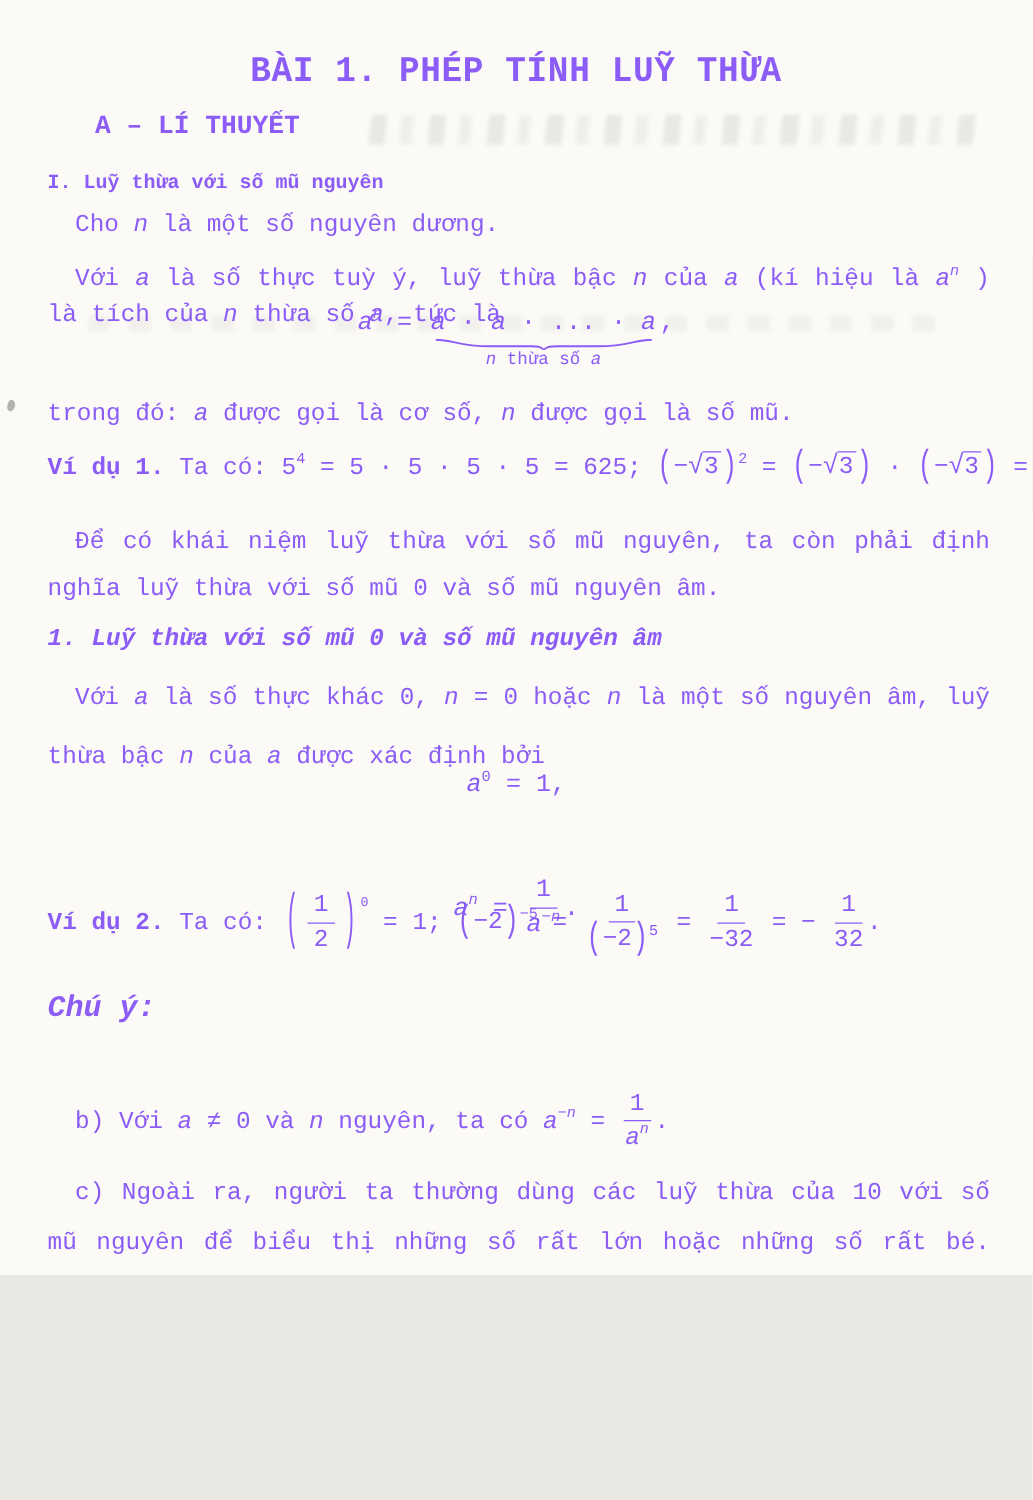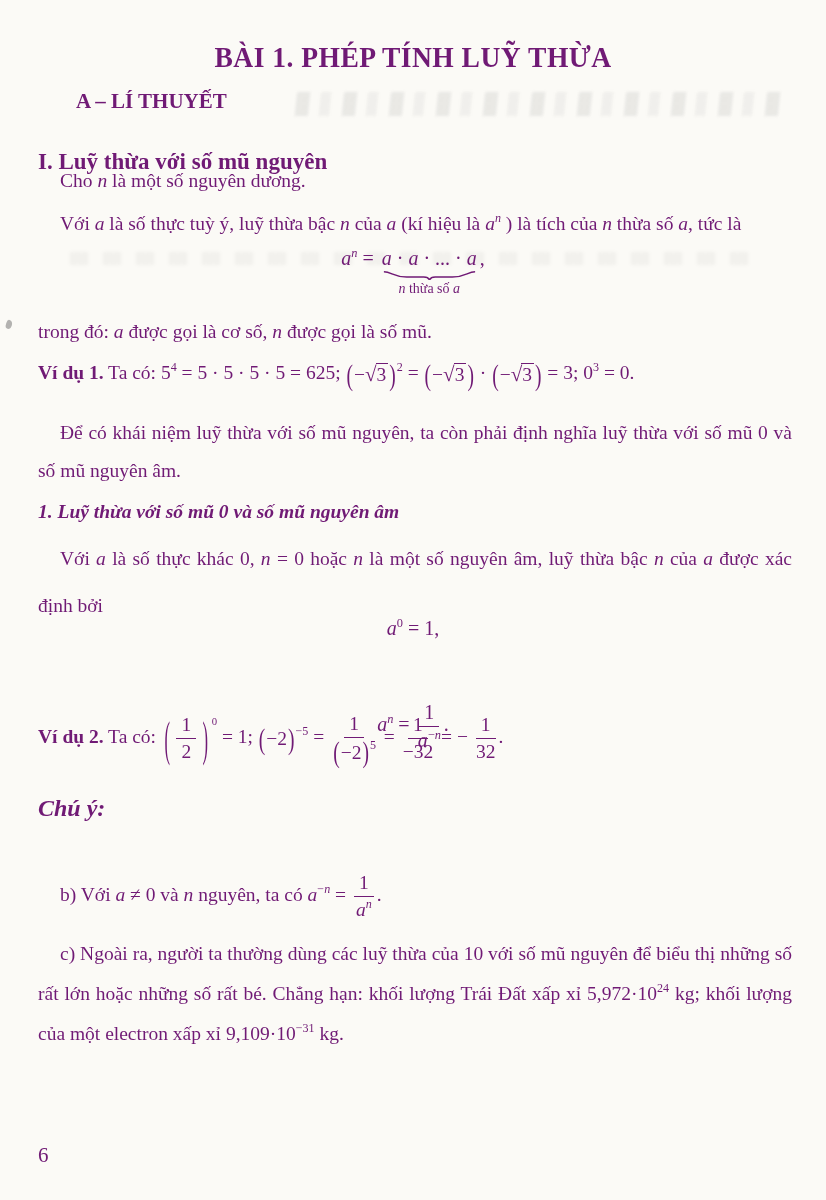--- a/index.html
+++ b/index.html
@@ -1,32 +1,32 @@
 <!DOCTYPE html>
 <html lang="vi"><head>
 <meta charset="utf-8">
 <style>
   html,body{margin:0;padding:0;background:#e9e7e2;}
   .page{
-    position:relative;width:826px;height:1200px;margin:0 auto;
-    background:#fbfaf6;color:#701a75;overflow:hidden;
-    font-family:Liberation Serif, serif;
+    position:relative;width:826px;height:1020px;margin:0 auto;
+    background:#fbfaf6;color:#8b5cf6;overflow:hidden;
+    font-family:Liberation Mono, monospace;
   }
   
   .blk{position:absolute;margin:0;font-size:19.5px;line-height:1.5;}
   .just{text-align:justify;}
   .ind{text-indent:22px;}
   .nowrap{white-space:nowrap;}
   .boldital{font-weight:bold;font-style:italic;}
   .centerline{position:absolute;left:0;width:100%;text-align:center;font-size:20px;}
   
   #title{top:36px;left:0;width:100%;text-align:center;font-size:29px;font-weight:bold;}
   #title .tinner{display:inline-block;transform:scaleX(0.95);letter-spacing:0.5px;}
   #secA{top:86px;left:38px;font-size:21px;font-weight:bold;margin-left:38px;}
-  #h1h{top:145px;left:38px;font-size:23px;font-weight:bold;}
+  #h1h{top:134px;left:38px;font-size:16px;font-weight:bold;}
   #p-cho{top:166px;left:60px;}
   #p-voi{top:209px;left:38px;width:754px;}
   #f-def{top:247px;}
   #p-trongdo{top:317px;left:38px;}
   #vd1{top:358px;left:38px;width:770px;}
   #p-deco{top:414px;left:38px;width:754px;line-height:38px;}
   #h-sub1{top:497px;left:38px;font-size:19.5px;}
   #p-khac0{top:535px;left:38px;width:754px;line-height:47px;}
   #f-a0{top:617px;}
   #f-an{top:652px;margin-top:48px;}

